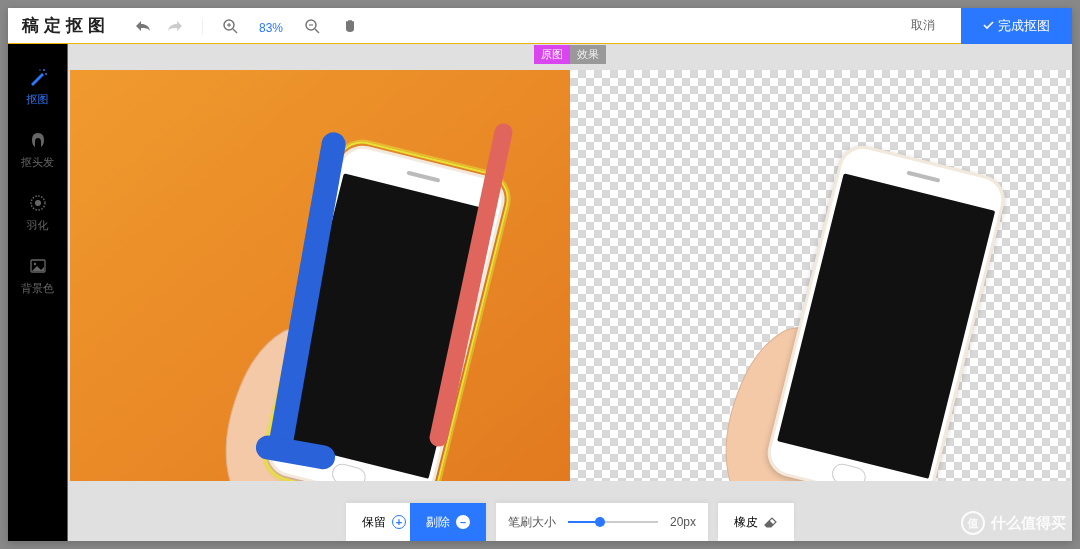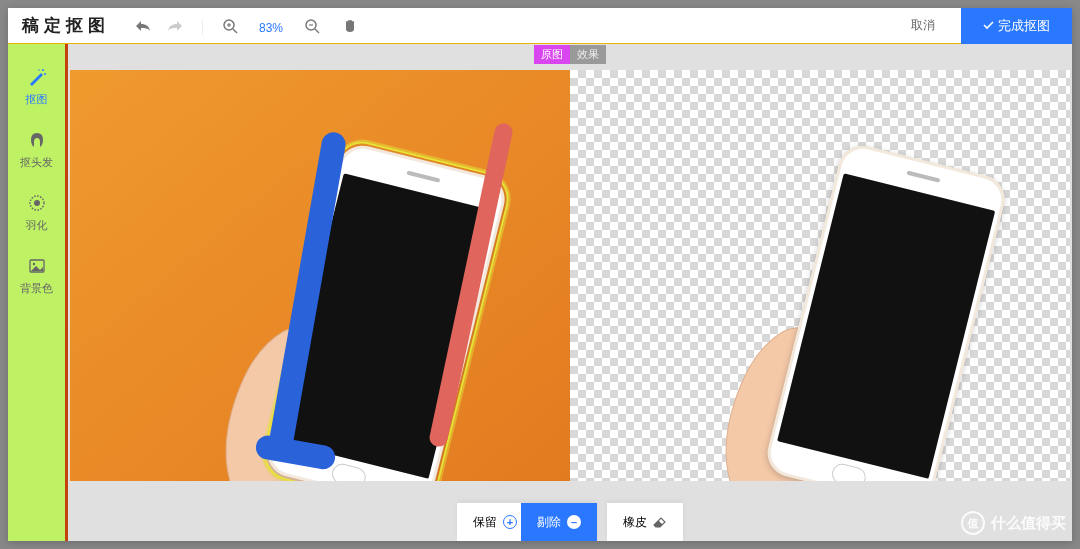--- a/index.html
+++ b/index.html
@@ -8,21 +8,21 @@
     .header { height: 36px; display: flex; align-items: center; padding: 0 0 0 14px; border-bottom: 1px solid #eab308; gap: 8px; }
     .logo { font-size: 17px; letter-spacing: 5px; font-weight: 600; color: #222; }
     .toolbar { display: flex; align-items: flex-end; gap: 14px; margin-left: 16px; }
     .toolbar .ico { color: #666; cursor: pointer; width: 18px; height: 18px; display: flex; align-items: center; justify-content: center; }
     .toolbar .ico.disabled { color: #ccc; }
     .zoom-pct { color: #2978ff; font-size: 12px; padding: 0 6px; }
     .spacer { flex: 1; }
     .btn-cancel { background: none; border: none; color: #666; font-size: 12px; padding: 0 18px; cursor: pointer; height: 32px; }
     .btn-done { background: #2978ff; color: #fff; border: none; font-size: 13px; padding: 0 22px; cursor: pointer; height: 36px; display: flex; align-items: center; gap: 4px; }
     .body { flex: 1; display: flex; min-height: 0; background: #e0e0e0; }
-    .sidebar { width: 60px; background: #bef264; border-right: 3px solid #c2410c; display: flex; flex-direction: column; align-items: center; padding-top: 14px; gap: 2px; }
+    .sidebar { width: 60px; background: #000000; border-right: 1px solid #c2410c; display: flex; flex-direction: column; align-items: center; padding-top: 14px; gap: 2px; }
     .side-item { width: 100%; display: flex; flex-direction: column; align-items: center; padding: 8px 0 12px; gap: 4px; cursor: pointer; color: #666; }
     .side-item.active { color: #2978ff; }
     .side-item .ico { width: 22px; height: 22px; display: flex; align-items: center; justify-content: center; }
     .side-item .lbl { font-size: 11px; }
     .main { flex: 1; display: flex; flex-direction: column; position: relative; }
     .view-toggle { position: absolute; top: 1px; left: 50%; transform: translateX(-50%); display: flex; z-index: 5; }
     .view-toggle > div { font-size: 11px; padding: 2px 7px; background: #999; color: #eee; cursor: pointer; }
     .view-toggle > div.active { background: #d946ef; color: #fff; }
     .canvas-area { flex: 1; padding: 26px 0 60px; display: flex; gap: 0; justify-content: center; overflow: hidden; }
     .panel { width: 500px; height: 100%; position: relative; overflow: hidden; }
@@ -192,20 +192,30 @@
           <div class="bb-btn">
             <span>保留</span>
             <span class="circle plus">+</span>
           </div>
           <div class="bb-btn active">
             <span>剔除</span>
             <span class="circle minus">–</span>
           </div>
         </div>
         <div class="bb-group">
+          <span style="font-size:12px;color:#555">笔刷大小</span>
+          <div class="slider-wrap">
+            <div class="slider-track">
+                <div class="slider-fill"></div>
+                <div class="slider-thumb"></div>
+              </div>
+          </div>
+          <span style="font-size:12px;color:#555">20px</span>
+        </div>
+        <div class="bb-group">
           <div class="bb-btn">
             <span>橡皮</span>
             <svg width="14" height="12" viewBox="0 0 14 12">
                 <path d="M3 11 L1 9 L8 2 L12 6 L7 11 Z" fill="none" stroke="#666" stroke-width="1.2"></path>
                 <path d="M3 11 L7 11 L9.5 8.5 L5.5 4.5 L1 9 Z" fill="#666"></path>
               </svg>
           </div>
         </div>
       </div>
     </div>

